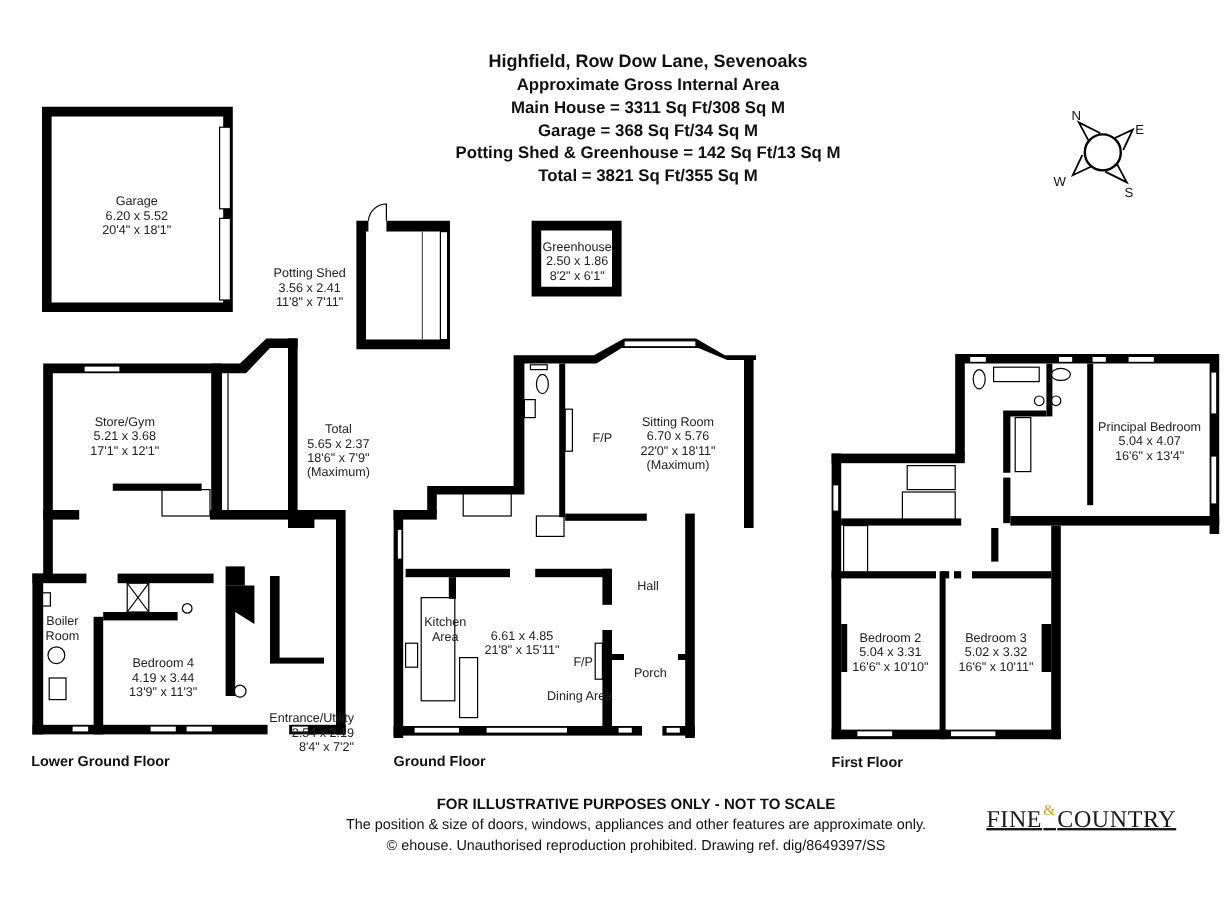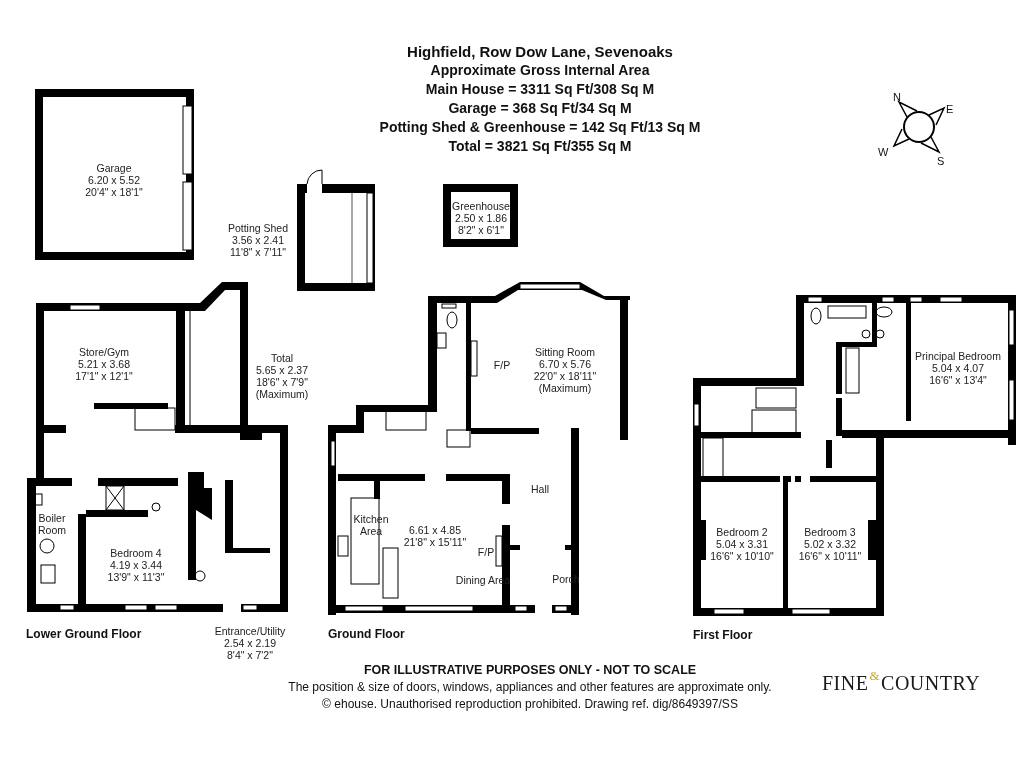--- a/index.html
+++ b/index.html
@@ -10,21 +10,21 @@
                  font-weight: bold; font-size: 14px; line-height: 19px; }
   .title-block .main { font-size: 15px; }
   svg.plan { position: absolute; left: 0; top: 0; }
   .wall { fill: #000; }
   .thin { fill: none; stroke: #000; stroke-width: 1; }
   .win { fill: #fff; stroke: #000; stroke-width: 1; }
   .room-label { text-align: center; font-size: 10.5px; line-height: 12px; color: #222; }
   .floor-label { font-weight: bold; font-size: 12px; }
   .footer { left: 230px; top: 662px; width: 600px; text-align: center; font-size: 12px; line-height: 17px; }
   .footer .bold { font-weight: bold; font-size: 12.5px; }
-  .logo { left: 822px; top: 672px; font-family: "Liberation Serif", serif; font-size: 20px; color: #1a1a1a; letter-spacing: 0.5px; }
+  .logo { left: 822px; top: 672px; font-family: "Liberation Serif", serif; font-size: 20px; color: #1a1a1a; letter-spacing: 0.5px; text-decoration: underline; }
   .logo .amp { color: #c9a227; font-size: 13px; position: relative; top: -10px; margin: 0 1px; }
   .compass-lbl { font-size: 11px; }
 </style>
 </head>
 <body>
 
 <div class="abs title-block">
   <div class="main">Highfield, Row Dow Lane, Sevenoaks</div>
   <div>Approximate Gross Internal Area</div>
   <div>Main House = 3311 Sq Ft/308 Sq M</div>
@@ -211,21 +211,21 @@
 </div>
 <div class="abs room-label" style="left:30px;top:512px;width:44px;">
   <div>Boiler</div>
   <div>Room</div>
 </div>
 <div class="abs room-label" style="left:96px;top:547px;width:80px;">
   <div>Bedroom 4</div>
   <div>4.19 x 3.44</div>
   <div>13'9" x 11'3"</div>
 </div>
-<div class="abs room-label" style="left:205px;top:625px;width:90px;">
+<div class="abs room-label" style="left:205px;top:593px;width:90px;text-align:right;">
   <div>Entrance/Utility</div>
   <div>2.54 x 2.19</div>
   <div>8'4" x 7'2"</div>
 </div>
 <div class="abs floor-label" style="left:26px;top:627px;">Lower Ground Floor</div>
 
 <div class="abs room-label" style="left:520px;top:346px;width:90px;">
   <div>Sitting Room</div>
   <div>6.70 x 5.76</div>
   <div>22'0" x 18'11"</div>
@@ -236,21 +236,21 @@
   <div>Kitchen</div>
   <div>Area</div>
 </div>
 <div class="abs room-label" style="left:395px;top:524px;width:80px;">
   <div>6.61 x 4.85</div>
   <div>21'8" x 15'11"</div>
 </div>
 <div class="abs room-label" style="left:474px;top:546px;width:24px;">F/P</div>
 <div class="abs room-label" style="left:425px;top:574px;width:70px;margin-left:23px;">Dining Area</div>
 <div class="abs room-label" style="left:525px;top:483px;width:30px;">Hall</div>
-<div class="abs room-label" style="left:522px;top:573px;width:40px;margin-left:24px;">Porch</div>
+<div class="abs room-label" style="left:522px;top:555px;width:40px;">Porch</div>
 <div class="abs floor-label" style="left:328px;top:627px;">Ground Floor</div>
 
 <div class="abs room-label" style="left:908px;top:350px;width:100px;">
   <div>Principal Bedroom</div>
   <div>5.04 x 4.07</div>
   <div>16'6" x 13'4"</div>
 </div>
 <div class="abs room-label" style="left:702px;top:526px;width:80px;">
   <div>Bedroom 2</div>
   <div>5.04 x 3.31</div>

